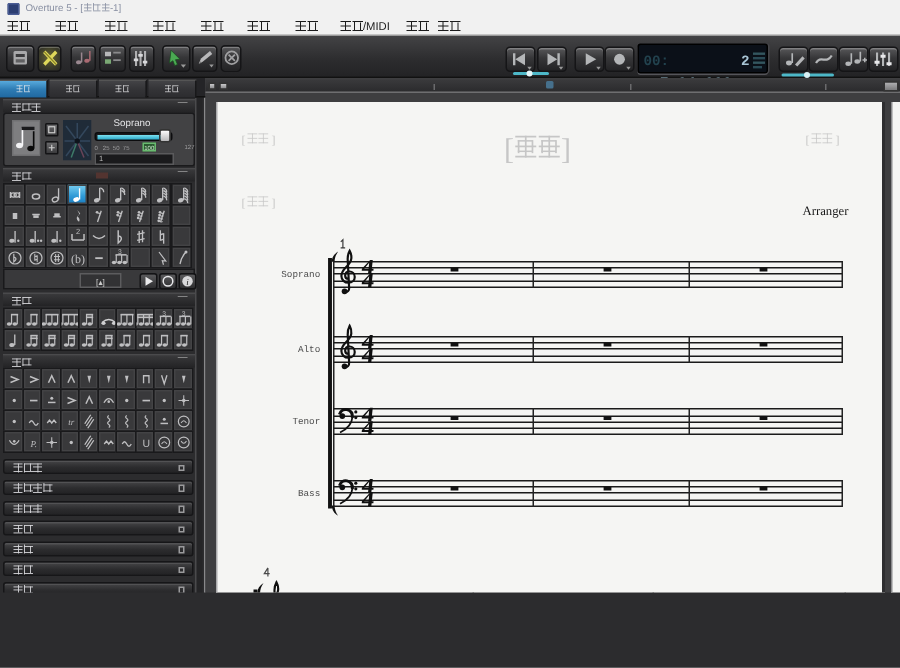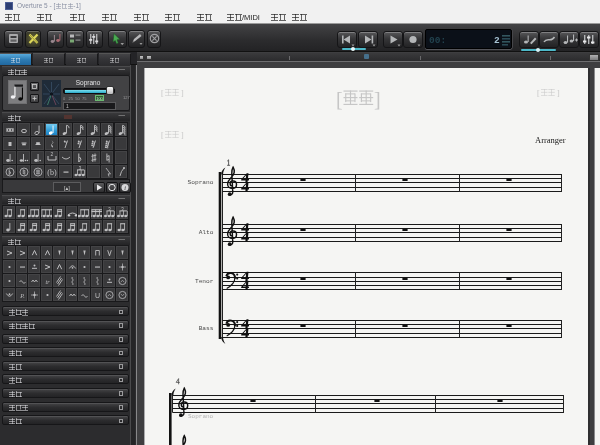--- a/index.html
+++ b/index.html
@@ -1,16 +1,16 @@
 <!DOCTYPE html>
 <html><head><meta charset="utf-8"><style>
 *{margin:0;padding:0;box-sizing:border-box}
 html,body{width:600px;height:445px;overflow:hidden;background:#2c2c2e;
 font-family:"Liberation Sans",sans-serif;}
-#app{position:relative;width:600px;height:445px;overflow:hidden}
+#app{position:relative;width:600px;height:395px;overflow:hidden}
 .c{display:inline-block;width:.92em;height:.88em;margin:0 .04em;vertical-align:-.06em;
 background:linear-gradient(currentColor,currentColor) 50% 0/.09em 100% no-repeat,
 linear-gradient(currentColor,currentColor) 0 .08em/100% .09em no-repeat,
 linear-gradient(currentColor,currentColor) 0 52%/100% .09em no-repeat,
 linear-gradient(currentColor,currentColor) 0 100%/100% .09em no-repeat}
 .c2{display:inline-block;width:.92em;height:.88em;margin:0 .04em;vertical-align:-.06em;
 background:linear-gradient(currentColor,currentColor) .12em 0/.09em 100% no-repeat,
 linear-gradient(currentColor,currentColor) 78% .1em/.09em 90% no-repeat,
 linear-gradient(currentColor,currentColor) 0 .08em/100% .09em no-repeat,
 linear-gradient(currentColor,currentColor) 0 96%/100% .09em no-repeat}

